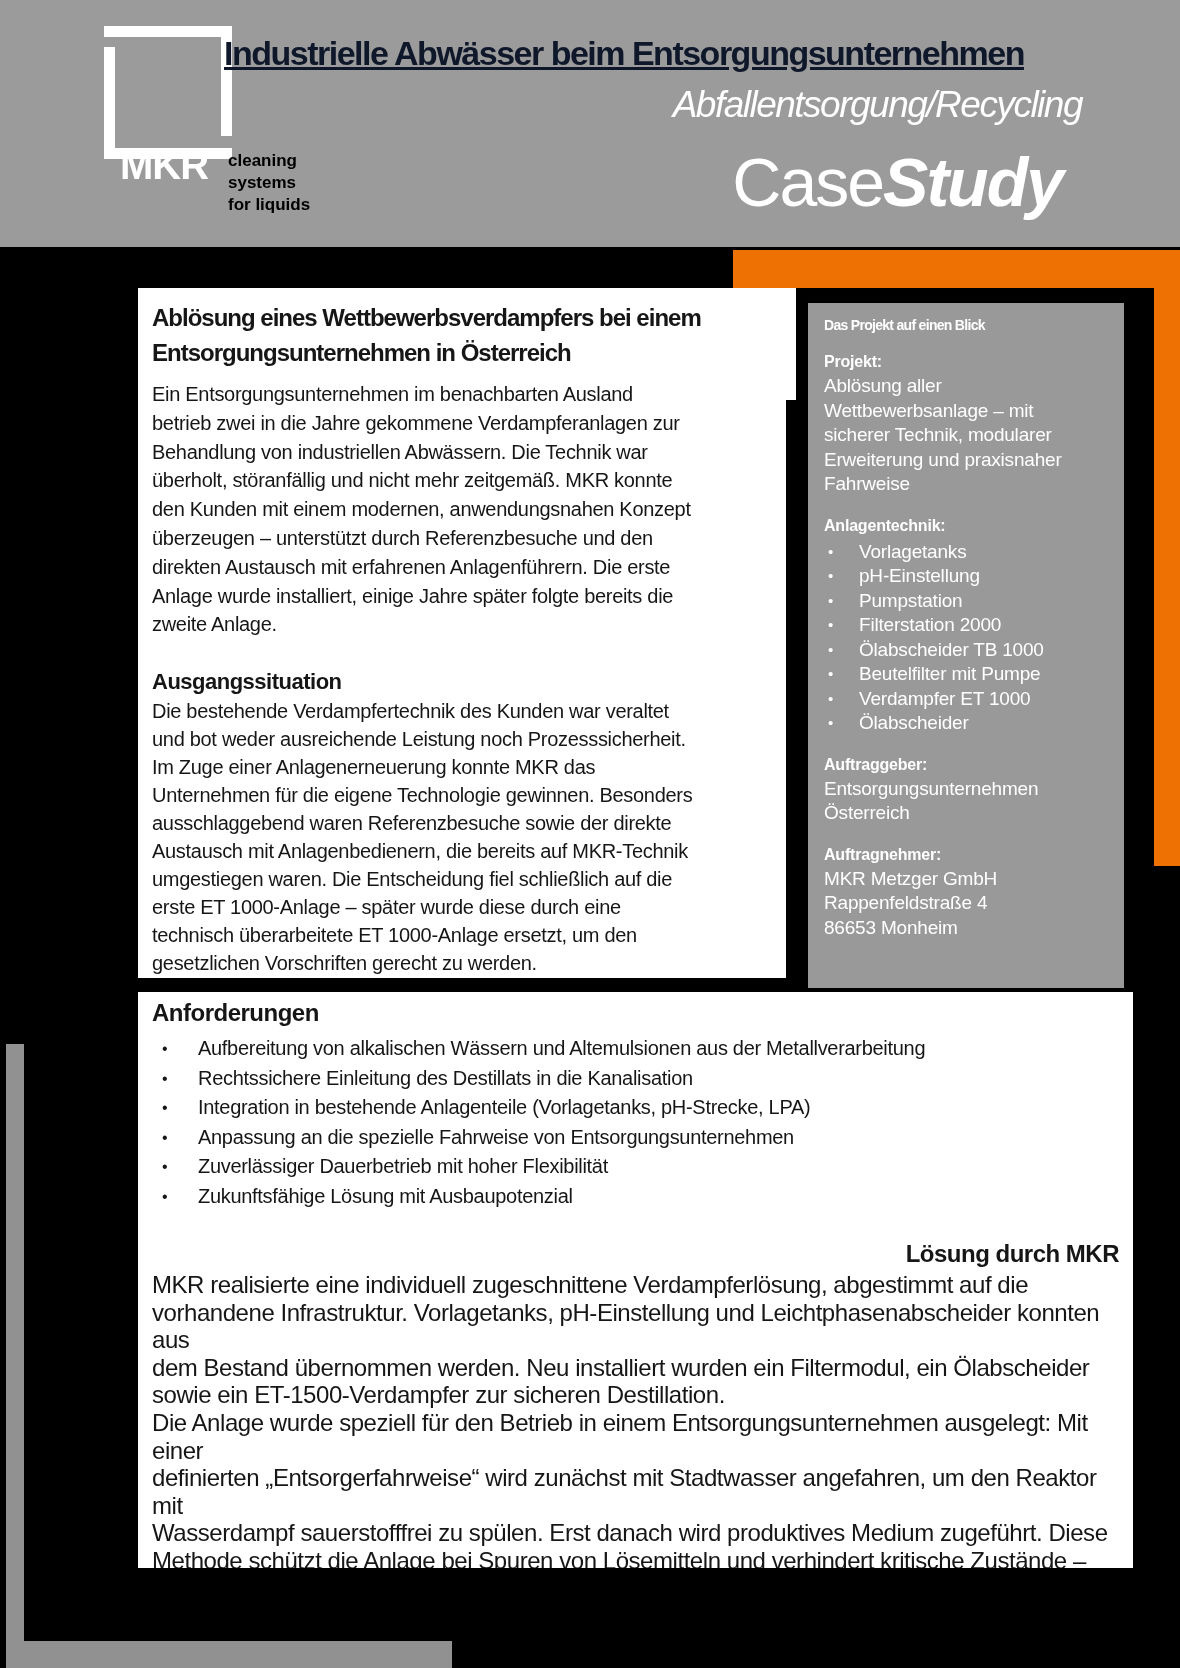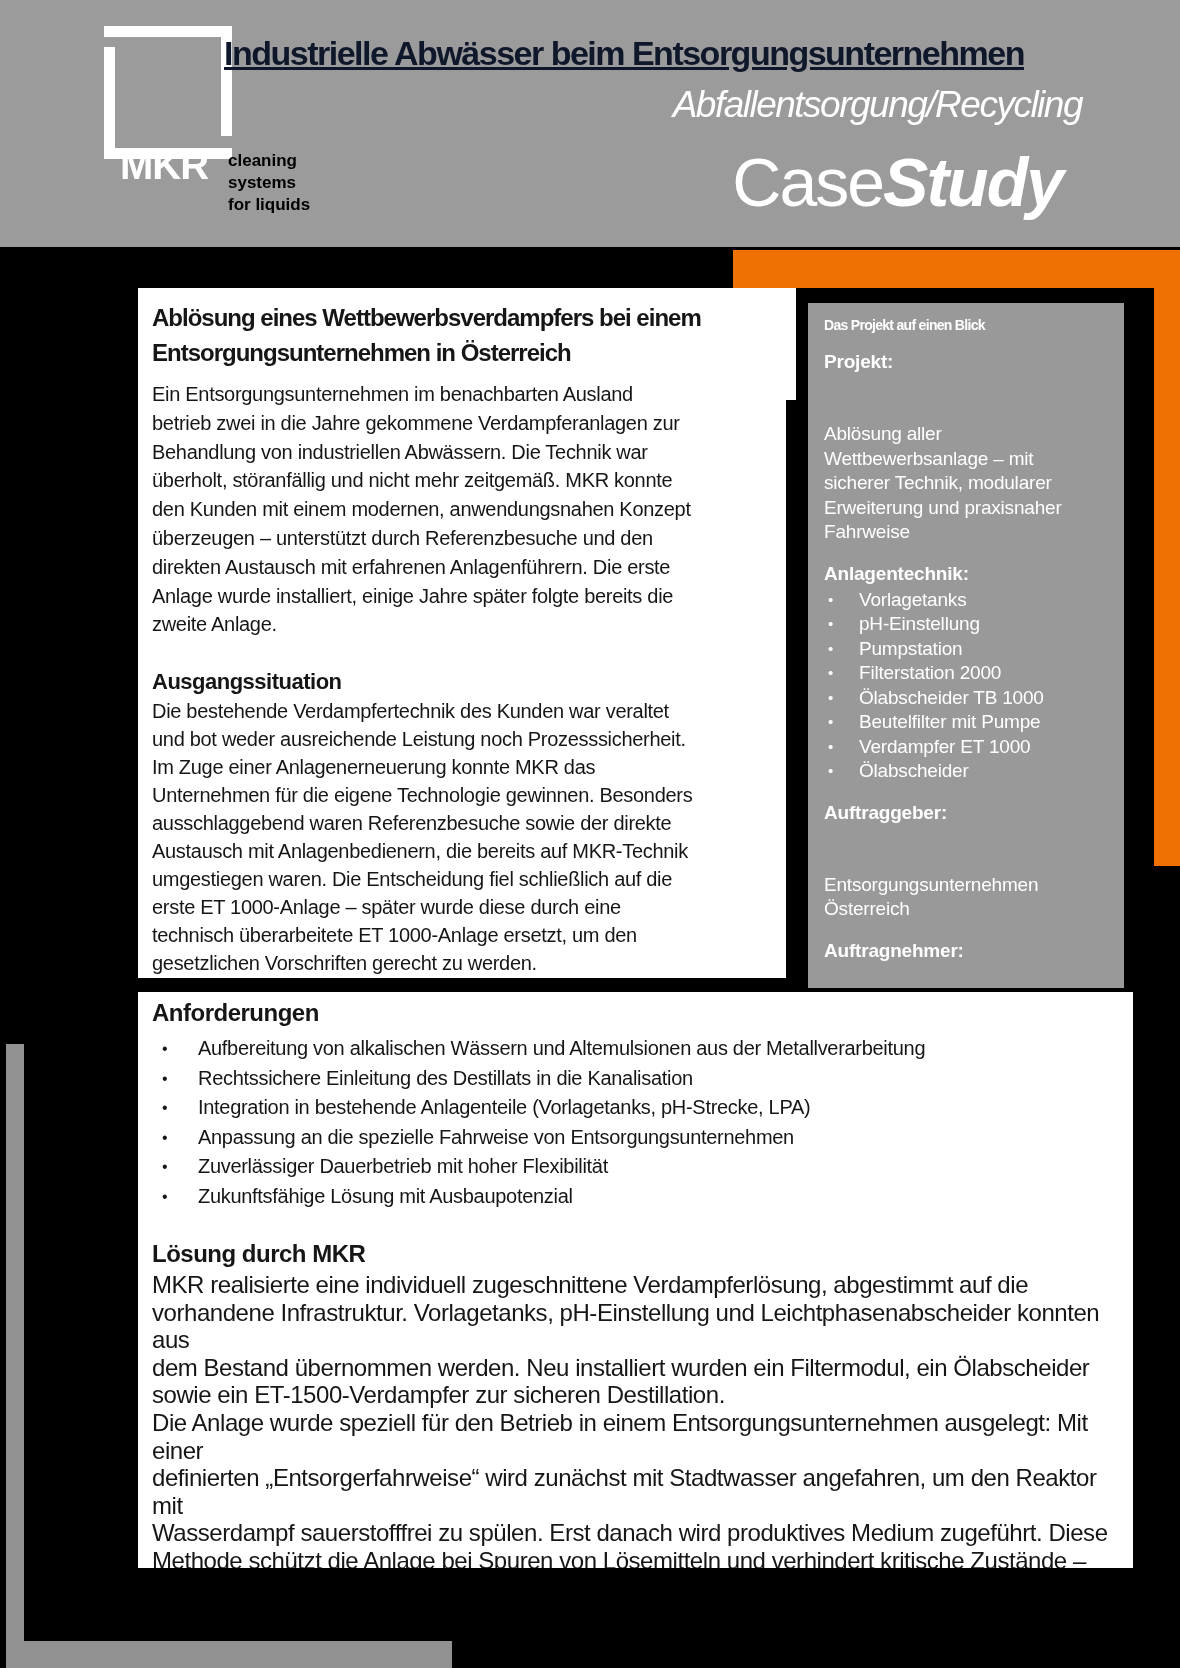--- a/index.html
+++ b/index.html
@@ -58,35 +58,35 @@
   .section-heading{font-size:22px;font-weight:bold;letter-spacing:-0.5px;}
   .box1 .section-heading{margin-top:30px;}
   .box1 .section-body{margin-top:2px;line-height:28px;}
   
   .sidebar{
     position:absolute;left:808px;top:303px;width:316px;height:685px;
     background:#999;color:#fff;padding:14px 16px;box-sizing:border-box;overflow:hidden;
     letter-spacing:-0.2px;
   }
   .sidebar .sb-title{font-size:14px;font-weight:bold;letter-spacing:-0.7px;}
-  .sidebar .sb-label{font-size:19px;font-weight:bold;margin-top:17px;line-height:24px;}
-  .sidebar .sb-text{font-size:19px;line-height:24.5px;white-space:pre-line;margin-top:48px;}
+  .sidebar .sb-label{font-size:16px;font-weight:bold;margin-top:17px;line-height:24px;}
+  .sidebar .sb-text{font-size:19px;line-height:24.5px;white-space:pre-line;}
   .sb-list{margin-top:2px;}
   .sb-item{display:flex;font-size:19px;line-height:24.5px;}
   .sb-item .dot{width:35px;padding-left:4px;box-sizing:border-box;font-size:15px;}
   
   .box2{
     position:absolute;left:138px;top:992px;width:995px;height:576px;
     background:#fff;color:#161616;padding:8px 14px 0 14px;box-sizing:border-box;overflow:hidden;
   }
   .box2 .section-heading{font-size:24px;line-height:26px;}
   .req-list{margin-top:8px;}
   .req-item{display:flex;font-size:20px;line-height:29.5px;letter-spacing:-0.3px;}
   .req-item .dot{width:46px;padding-left:10px;box-sizing:border-box;font-size:16px;}
-  .box2 .solution-heading{margin-top:30px;}
+  .box2 .solution-heading{margin-top:30px;text-align:right;}
   .box2 .solution-body{margin-top:4px;font-size:24px;line-height:27.6px;letter-spacing:-0.45px;white-space:pre-line;}
   
   .left-strip{position:absolute;left:6px;top:1044px;width:18px;height:597px;background:#919191;}
   .bottom-bar{position:absolute;left:6px;top:1641px;width:446px;height:27px;background:#919191;}
 </style>
 </head>
 <body>
 
 <div class="page">
 

